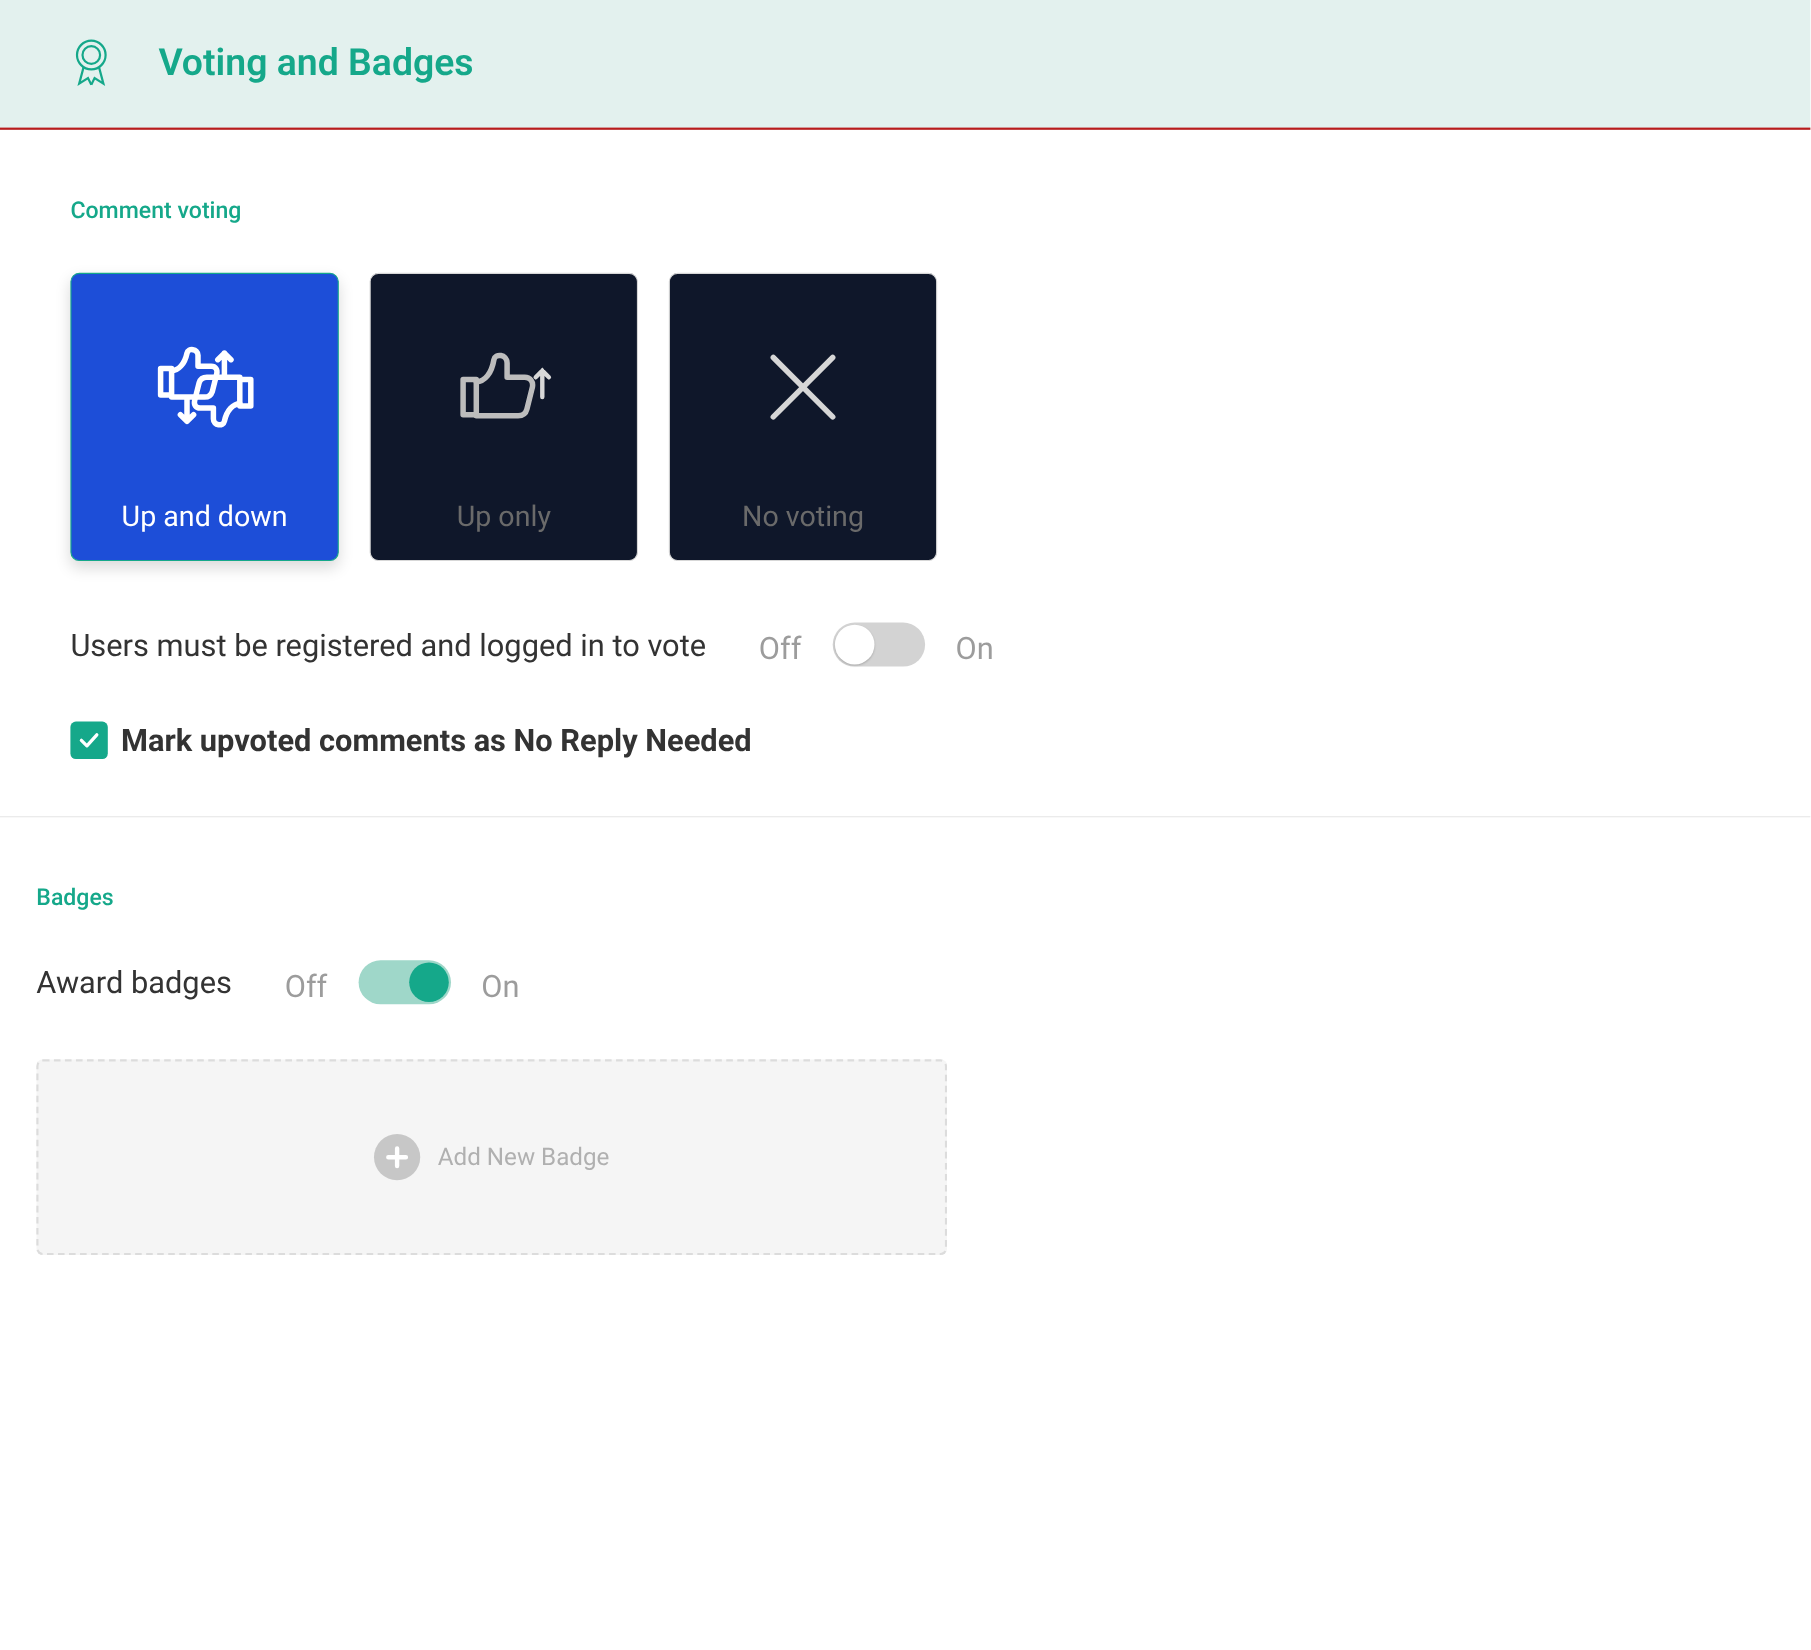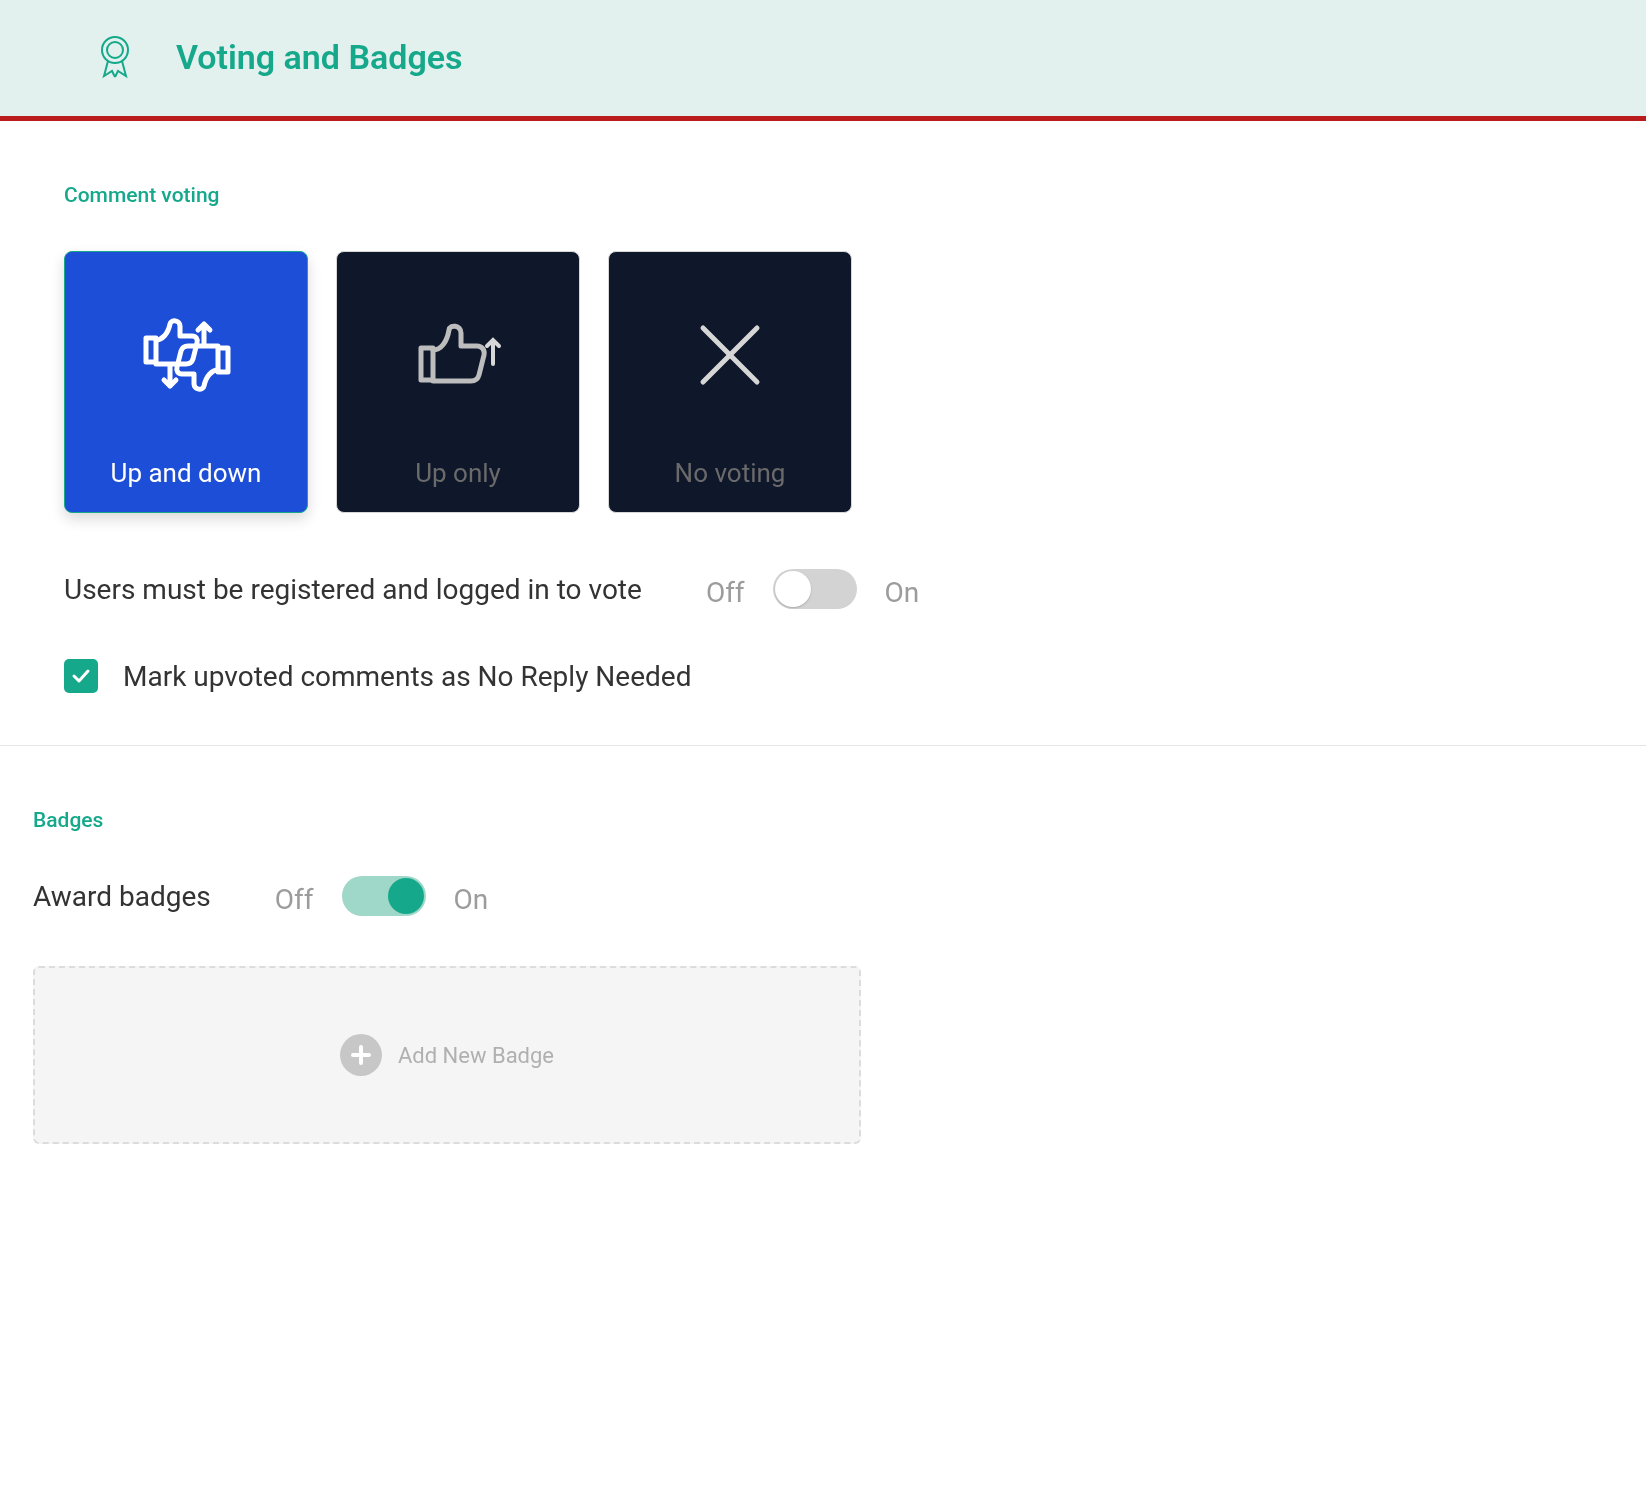--- a/index.html
+++ b/index.html
@@ -7,22 +7,22 @@
     font-family: -apple-system, BlinkMacSystemFont, "Segoe UI", Roboto, Helvetica, Arial, sans-serif;
     background: #ffffff;
     color: #2b2b2b;
     width: 1646px;
   }
   .header {
     background: #e3f1ee;
     display: flex;
     align-items: center;
     gap: 42px;
-    padding: 34px 64px 36px 96px;
-    border-bottom: 5px solid #b91c1c;
+    padding: 34px 64px 36px 64px;
+    border-bottom: 2px solid #b91c1c;
   }
   .header-title {
     color: #15a88a;
     font-size: 34px;
     font-weight: 600;
   }
   .ribbon-icon svg { display: block; }
   .section {
     padding: 62px 64px 52px 64px;
     border-bottom: 1px solid #e6e6e6;
@@ -66,21 +66,21 @@
     width: 100%;
   }
   .vote-card-label {
     font-size: 26px;
     color: #6a6a6a;
   }
   .vote-card.selected .vote-card-label { color: #ffffff; }
   .row {
     display: flex;
     align-items: center;
-    gap: 44px;
+    gap: 28px;
     margin-bottom: 50px;
   }
   .row-label {
     font-size: 28px;
     color: #333333;
   }
   .off-label, .on-label {
     font-size: 28px;
     color: #9c9c9c;
   }
@@ -107,21 +107,22 @@
   }
   .toggle.on .knob {
     left: auto;
     right: 2px;
     background: #15a88a;
     box-shadow: none;
   }
   .checkbox-row {
     display: flex;
     align-items: center;
-    gap: 25px;
+    gap: 12px;
+    font-weight: bold;
   }
   .checkbox {
     width: 34px;
     height: 34px;
     background: #15a88a;
     border-radius: 5px;
     display: flex;
     align-items: center;
     justify-content: center;
     cursor: pointer;

